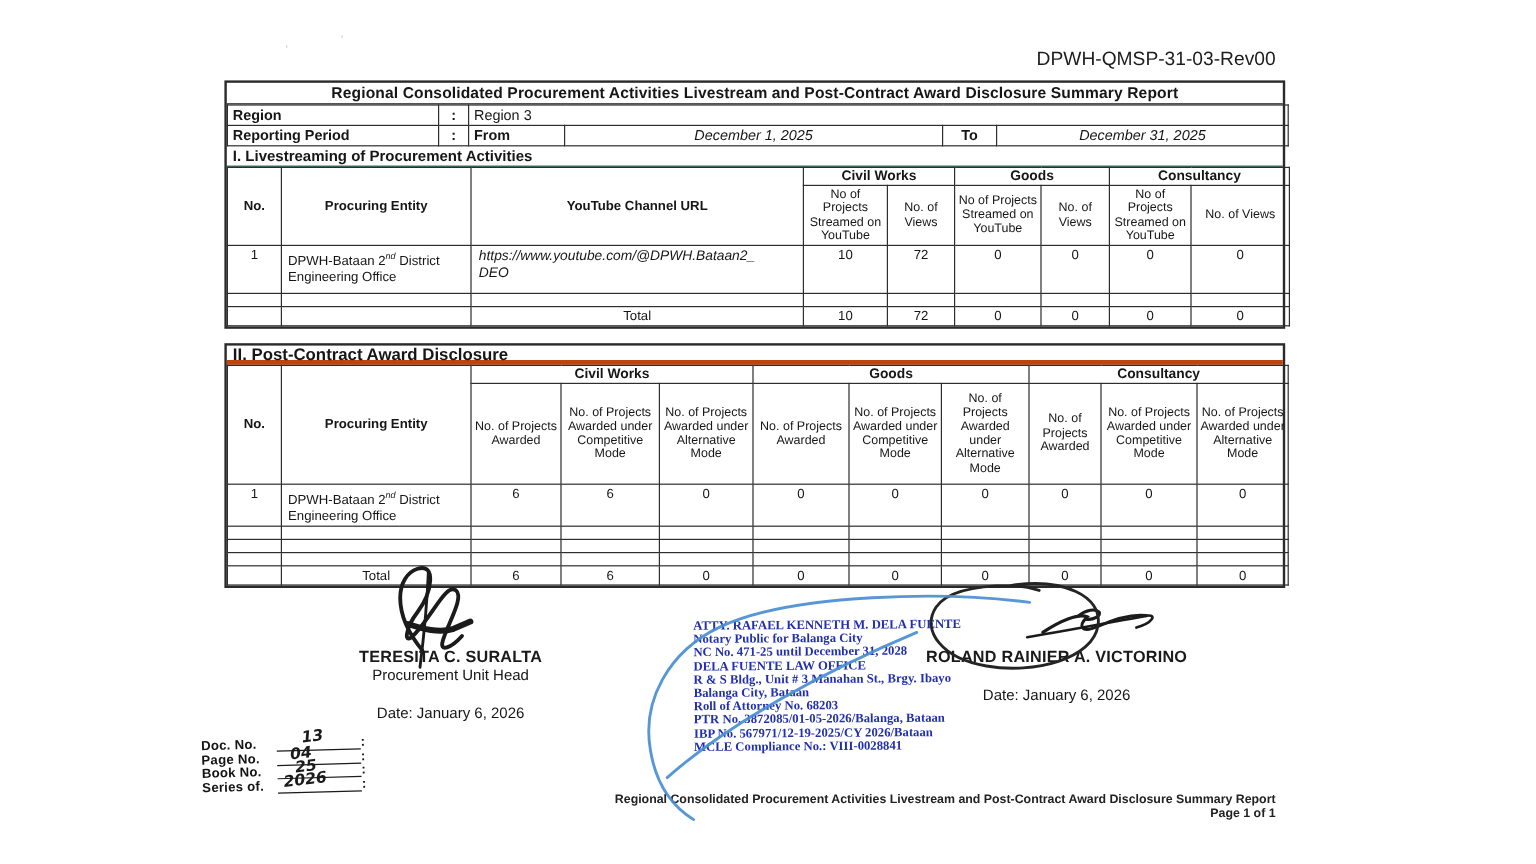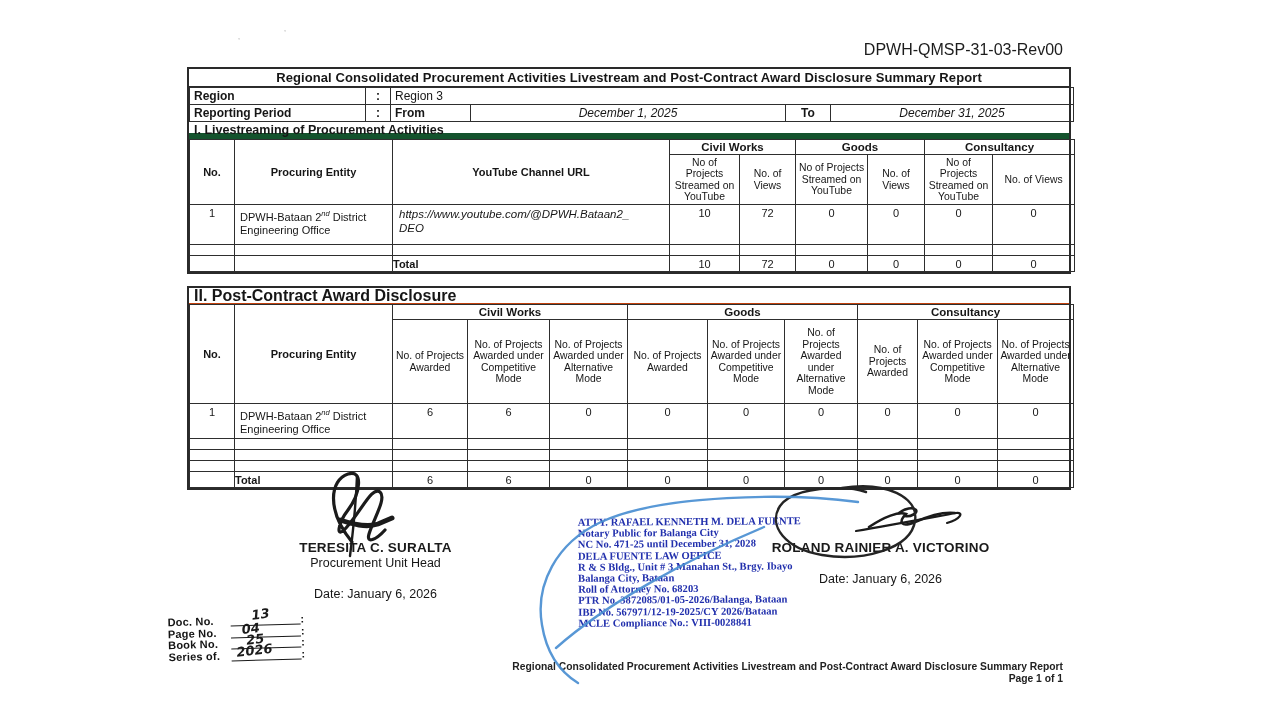--- a/index.html
+++ b/index.html
@@ -22,37 +22,37 @@
   td, th { border:1px solid #2e2e2e; font-size:11px; vertical-align:middle; overflow:hidden; }
 
   
   .info td { height:17px; font-size:12px; padding:0 4px; }
   .info .lbl { font-weight:bold; text-align:left; }
   .info .col { font-weight:bold; text-align:center; }
   .info .val { text-align:left;margin-top:36px; }
   .info .date { text-align:center; font-style:italic; font-size:12px; }
 
   .sect-head { height:17px; line-height:16px; font-weight:bold; font-size:12.5px; padding-left:5px;
-               border-bottom:6px solid #14532d; }
-  .sect-head2 { border-bottom:1px solid #c2410c; height:16px; line-height:15px; font-weight:bold;
-                font-size:16px; padding-left:5px; }
+               border-bottom:1px solid #14532d; }
+  .sect-head2 { border-bottom:4px solid #c2410c; height:16px; line-height:15px; font-weight:bold;
+                font-size:14px; padding-left:5px; }
 
   .grp { height:15px; font-weight:bold; font-size:11.5px; text-align:center; }
   .sub { font-weight:normal; font-size:10.4px; line-height:11.5px; text-align:center; padding:1px 2px; }
   th.main { font-weight:bold; font-size:11px; text-align:center; }
   .t1 .sub { height:50px; }
   .t2 .sub { height:84px; }
 
   .datarow td { height:35px; vertical-align:top; padding-top:2px; }
   .num { text-align:center; font-size:11px; }
   .entity { text-align:left; padding:1px 5px; font-size:11px; line-height:13px; }
   .url { text-align:left; padding:9px 6px; font-size:11.5px; font-style:italic; line-height:14px; }
   .fill td { height:11px; }
   .totalrow td { height:16px; font-size:11px; }
-  .total-lbl { font-weight:bold; }
+  .total-lbl { font-weight:normal; text-align:center; }
 
   
   .sig { position:absolute; text-align:center; }
   .sig .name { font-weight:bold; font-size:13.5px; letter-spacing:.2px; color:#1a1a1a; }
   .sig .role { font-size:12.5px; margin-top:1px; }
   .sig .date { font-size:12.5px; margin-top:17px; }
   .sig-left { left:228px; top:540px; width:295px; }
   .sig-right { left:738px; top:540px; width:285px; }
 
   

